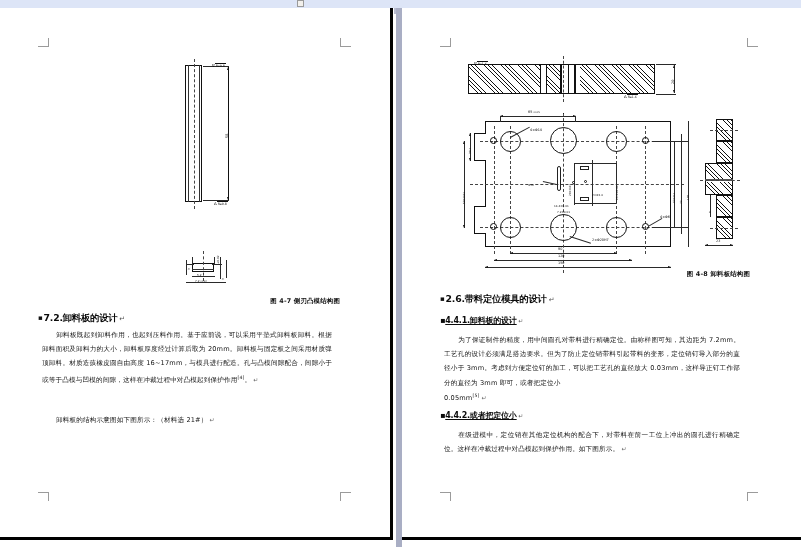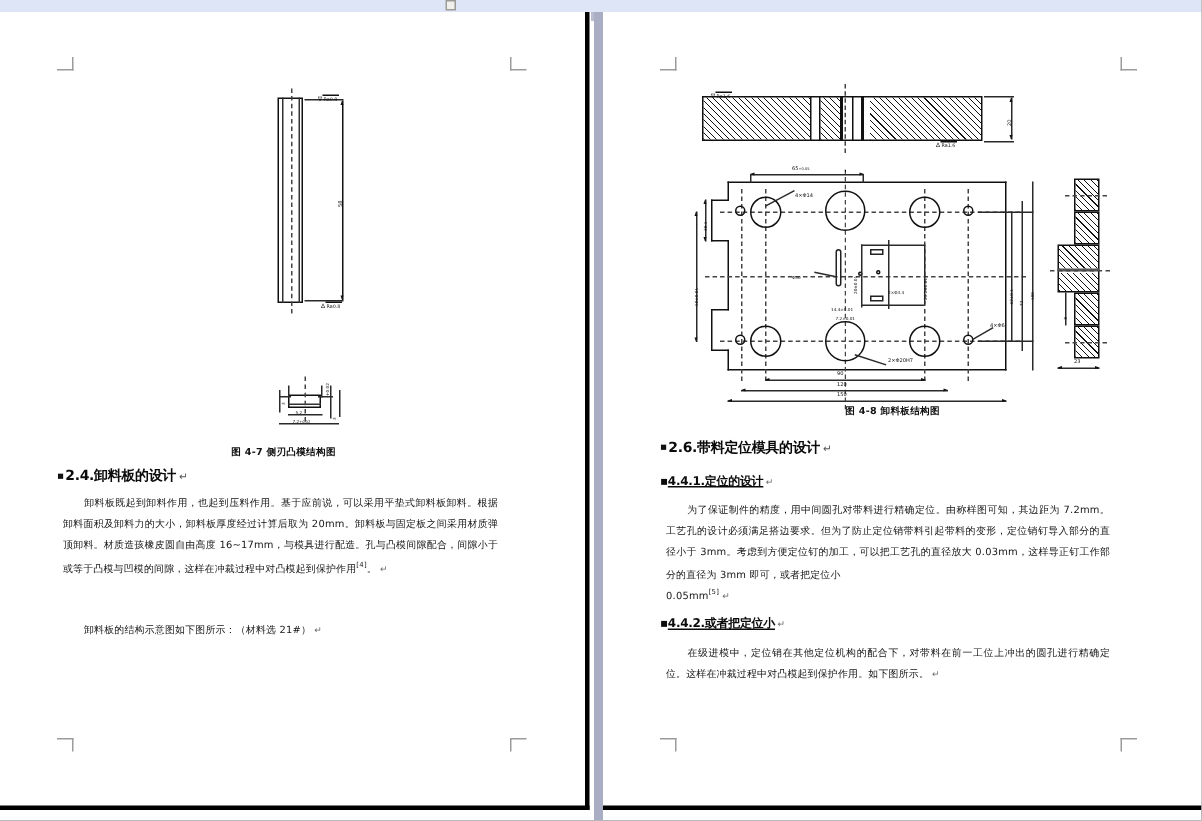--- a/index.html
+++ b/index.html
@@ -65,21 +65,21 @@
     font-size: 8px; font-weight: bold; line-height: 12px;
     white-space: nowrap; letter-spacing: -0.2px;
   }
   .para {
     font-size: 6.6px; line-height: 14.2px; text-align: justify;
     letter-spacing: 0.15px; color:#141414;
   }
   .para .ind { display:inline-block; width: 14px; }
   .para sup { font-size: 4.6px; }
   .figcap {
-    font-size: 6.4px; font-weight: bold; text-align: center;
+    font-size: 6.4px; font-weight: bold; text-align: right;
     letter-spacing: 0.2px; color:#111;
   }
   .pilcrow { color:#6a6a6a; font-weight: normal; font-size:6px; }
 
   
   .dw { position: absolute; }
   .ln  { position: absolute; background: #111; }
   .ln.thin { background: #2a2a2a; }
   .cl-h { position:absolute; height:0;
     border-top: 0.7px solid #444; }
@@ -189,21 +189,21 @@
       <div class="dimtxt v sm" style="left:222px; top:272px;">3</div>
       <div class="dimtxt sm" style="left:197px; top:266px;">5.2</div>
       <div class="dimtxt sm" style="left:195px; top:272px;">
         <span>7.2</span><span class="dimtxt xs" style="position:relative;">+0.02</span>
       </div>
     </div>
 
     <div class="body-text figcap" style="left:38px; top:289px; width:302px;">图 4-7  侧刃凸模结构图</div>
 
     <div class="body-text heading" style="left:38px; top:303px;">
-      <span class="bullet">▪</span><span>2.4.卸料板的设计</span><span class="tail pilcrow"> ↵</span>
+      <span class="bullet">▪</span><span>7.2.卸料板的设计</span><span class="tail pilcrow"> ↵</span>
     </div>
 
     <div class="body-text para" style="left:42px; top:320px; width:290px;">
       <span class="ind"></span><span>卸料板既起到卸料作用，也起到压料作用。基于应前说，可以采用平垫式卸料板卸料。根据卸料面积及卸料力的大小，卸料板厚度经过计算后取为 20mm。卸料板与固定板之间采用材质弹顶卸料。材质造孩橡皮圆自由高度 16~17mm，与模具进行配造。孔与凸模间隙配合，间隙小于或等于凸模与凹模的间隙，这样在冲裁过程中对凸模起到保护作用</span><sup>[4]</sup><span>。</span><span class="pilcrow"> ↵</span>
     </div>
 
     <div class="body-text para" style="left:42px; top:405px; width:290px;">
       <span class="ind"></span><span>卸料板的结构示意图如下图所示：（材料选 21#）</span><span class="pilcrow"> ↵</span>
     </div>
   </div>
@@ -379,21 +379,21 @@
       </div>
     </div>
 
     <div class="body-text figcap" style="left:38px; top:262px; width:310px;">图 4-8   卸料板结构图</div>
 
     <div class="body-text heading" style="left:38px; top:284px;">
       <span class="bullet">▪</span><span>2.6.带料定位模具的设计</span><span class="tail pilcrow"> ↵</span>
     </div>
 
     <div class="body-text subheading" style="left:38px; top:307px;">
-      <span class="bullet">▪</span><span style="text-decoration:underline;">4.4.1.定位的设计</span><span class="pilcrow"> ↵</span>
+      <span class="bullet">▪</span><span style="text-decoration:underline;">4.4.1.卸料板的设计</span><span class="pilcrow"> ↵</span>
     </div>
 
     <div class="body-text para" style="left:42px; top:325px; width:296px;">
       <span class="ind"></span><span>为了保证制件的精度，用中间圆孔对带料进行精确定位。由称样图可知，其边距为 7.2mm。工艺孔的设计必须满足搭边要求。但为了防止定位销带料引起带料的变形，定位销钉导入部分的直径小于 3mm。考虑到方便定位钉的加工，可以把工艺孔的直径放大 0.03mm，这样导正钉工作部分的直径为 3mm 即可，或者把定位小</span>
     </div>
 
     <div class="body-text para" style="left:42px; top:381px; width:296px;">
       <span>0.05mm</span><sup>[5]</sup><span></span><span class="pilcrow"> ↵</span>
     </div>
 

